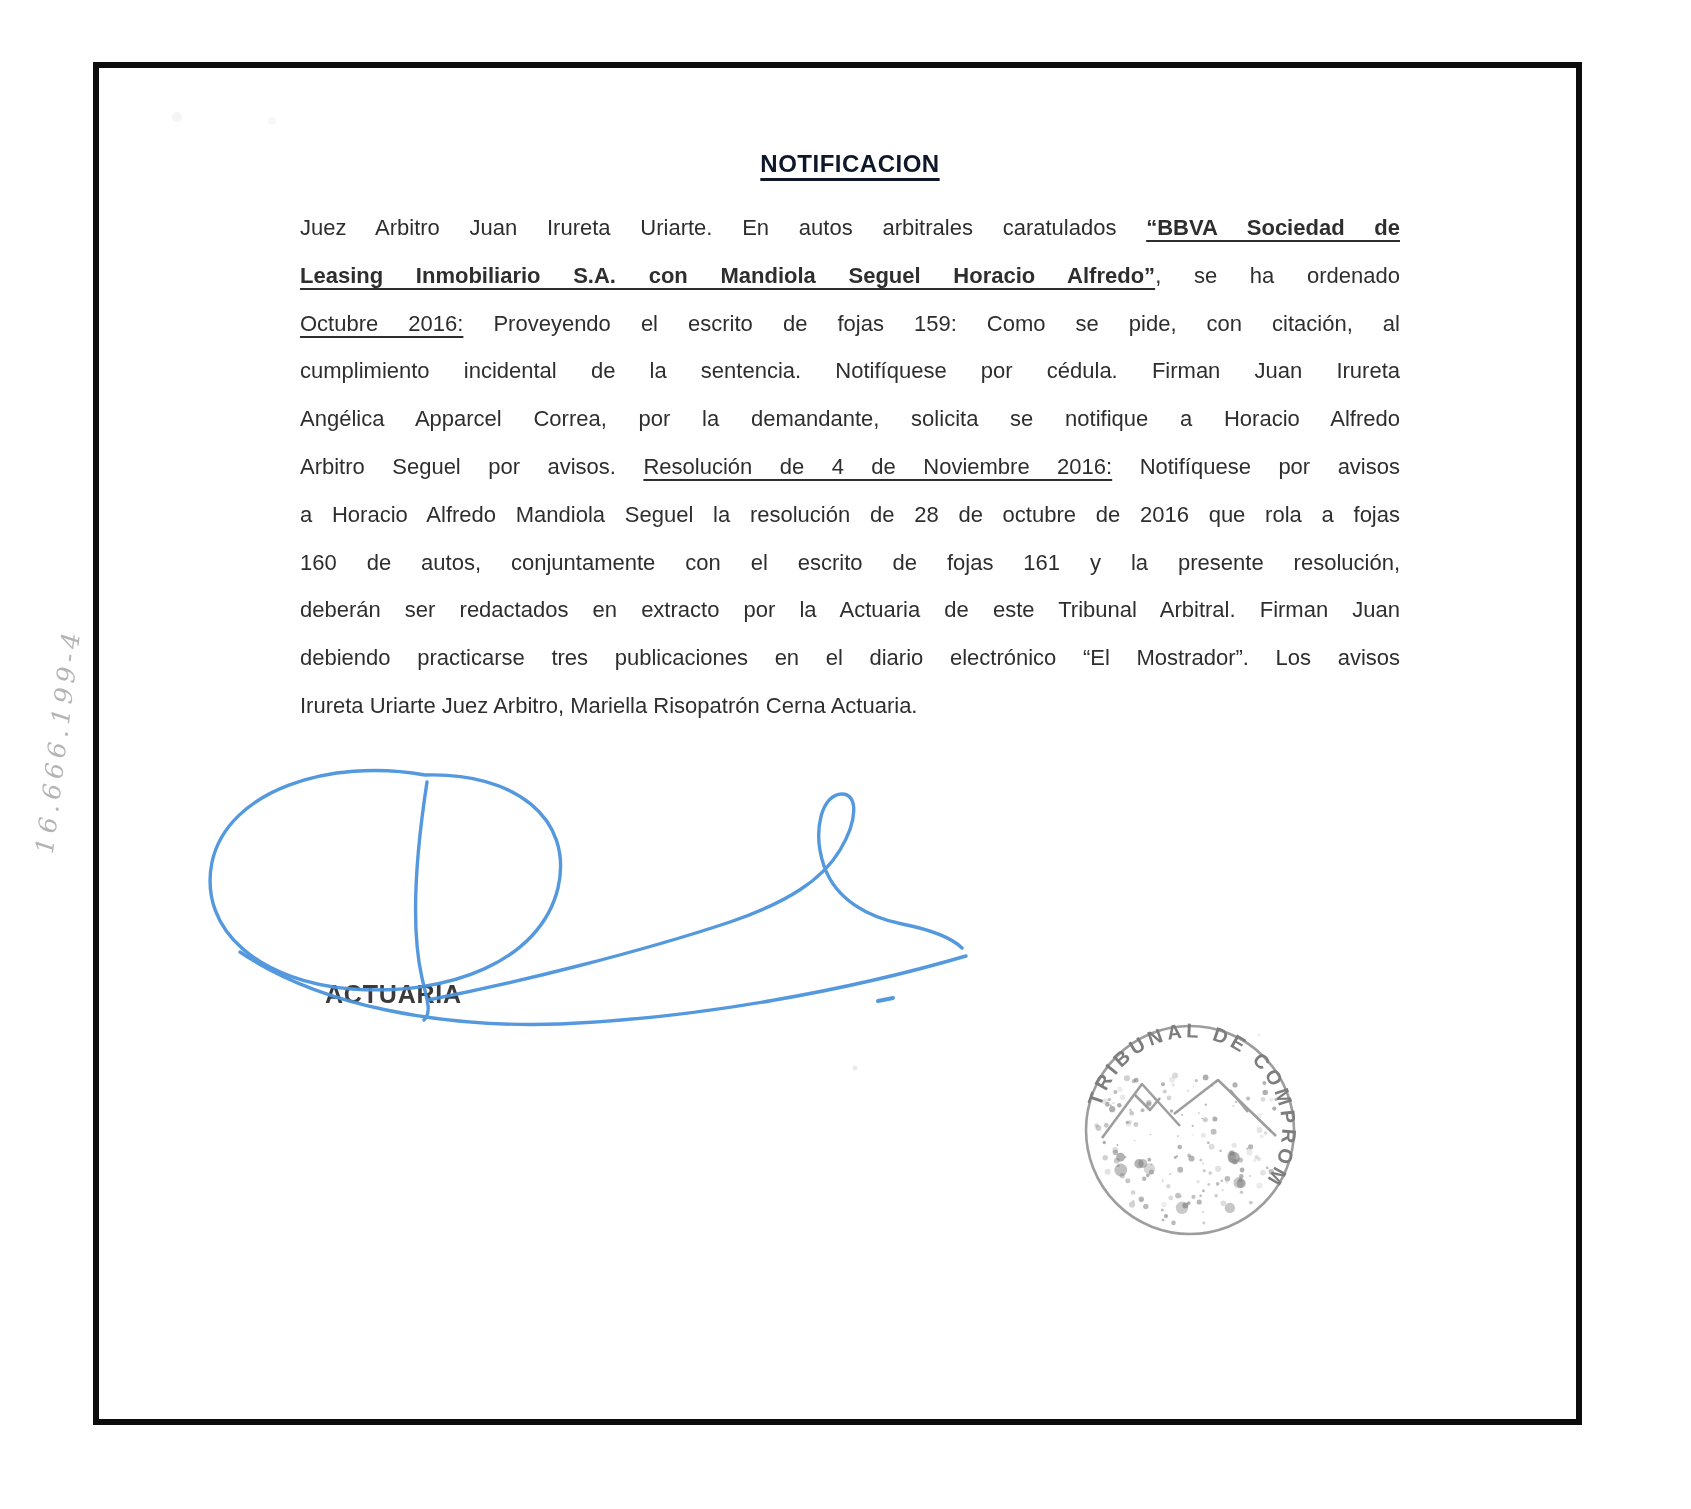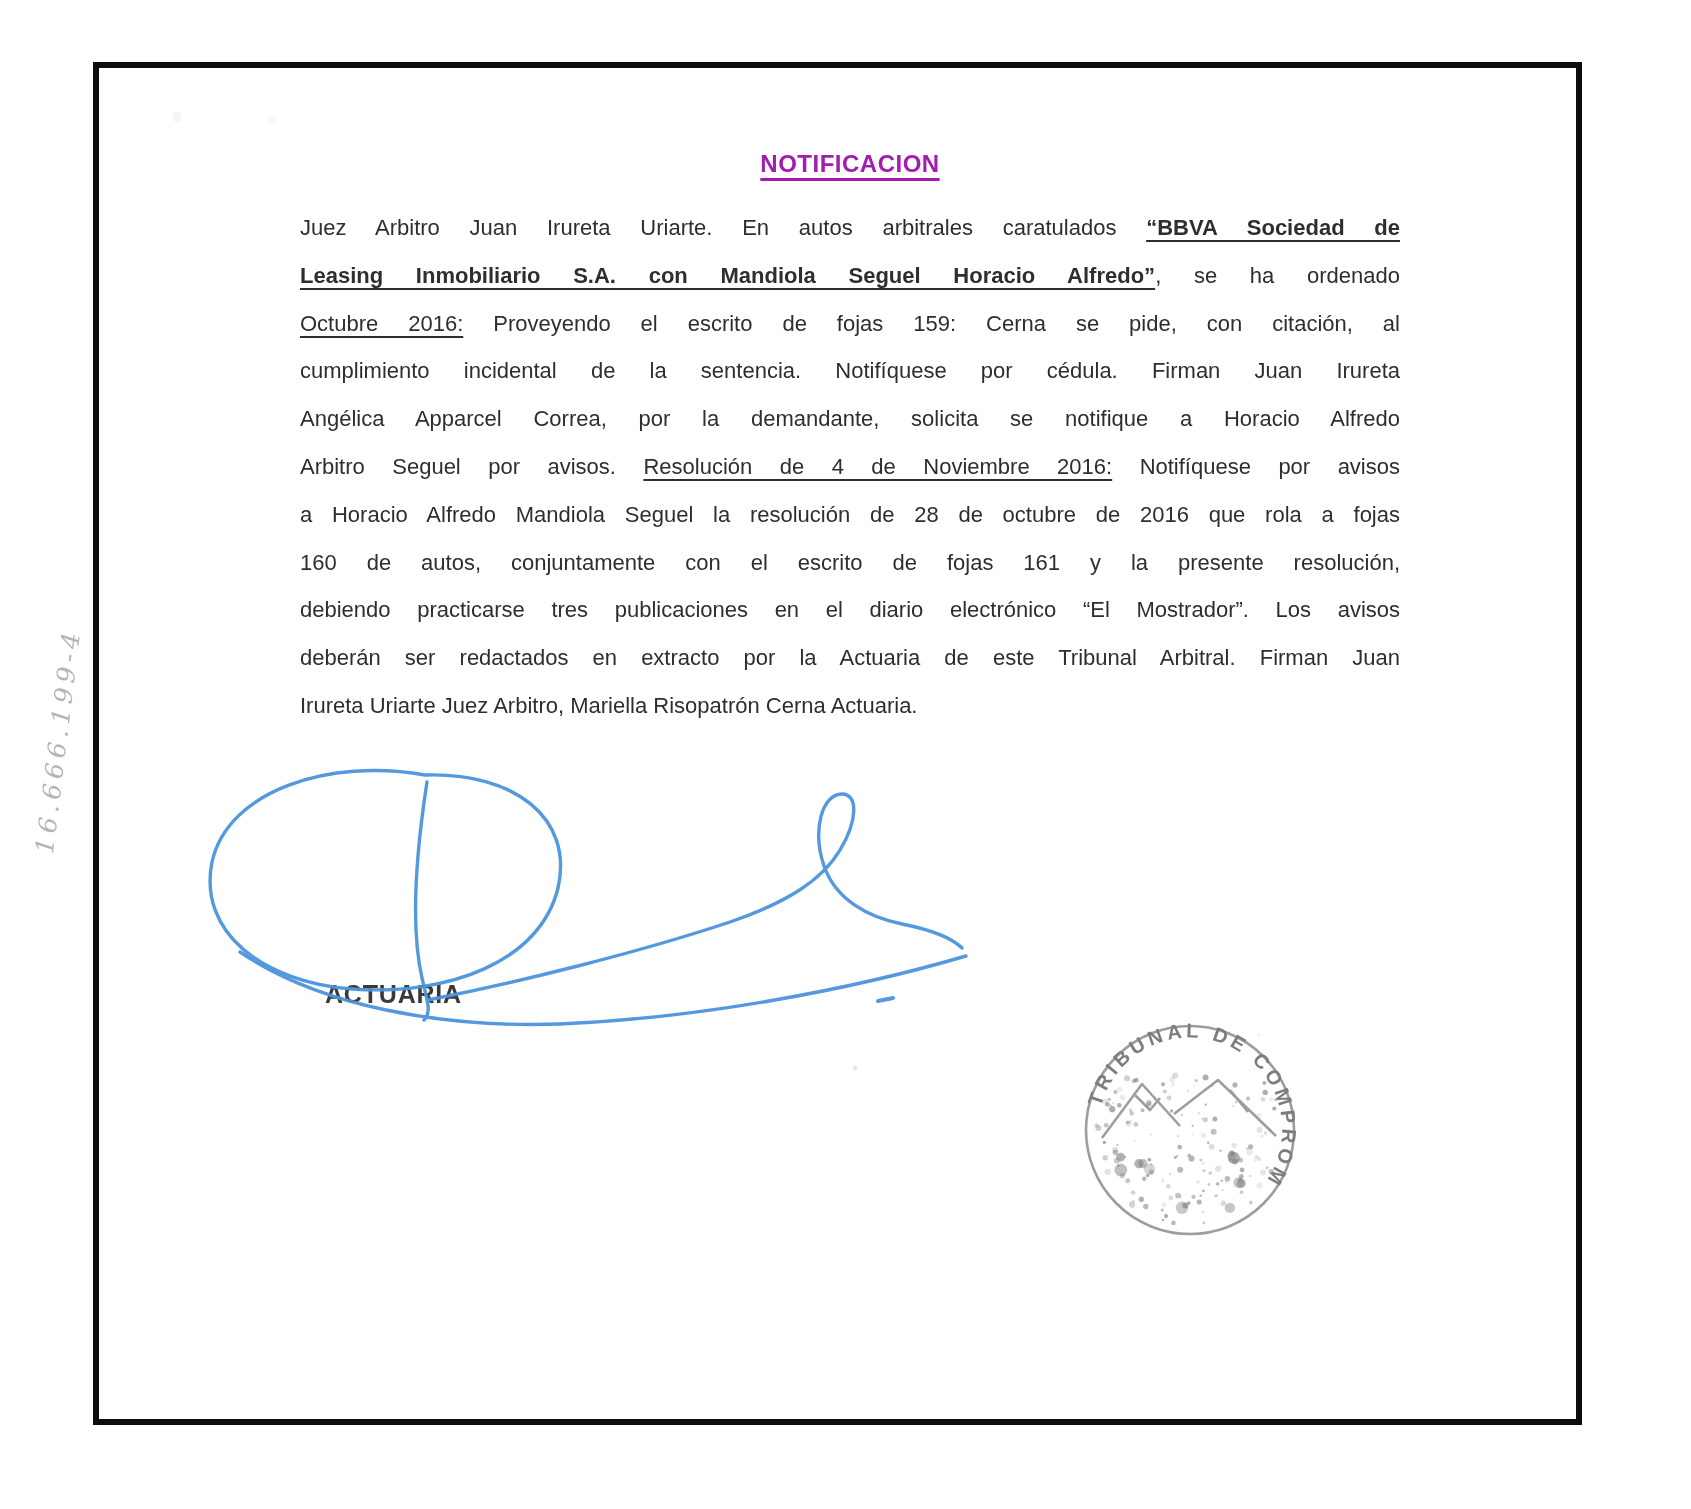--- a/index.html
+++ b/index.html
@@ -27,21 +27,21 @@
   }
   .doc-title {
     position: absolute;
     left: 300px;
     top: 150px;
     width: 1100px;
     text-align: center;
     font-size: 24px;
     font-weight: bold;
     letter-spacing: 0.5px;
-    color: #a21caf;
+    color: #0f172a;
   }
   .doc-title span {
     text-decoration: underline;
     text-underline-offset: 6px;
     text-decoration-thickness: 2.5px;
   }
   .body-paragraph {
     position: absolute;
     left: 300px;
     top: 204px;
@@ -119,28 +119,28 @@
 
 <div class="page-frame"></div>
 
 <div class="doc-title">
   <span>NOTIFICACION</span>
 </div>
 
 <div class="body-paragraph">
     <div class="line just"><span class="seg-plain">Juez Arbitro Juan Irureta Uriarte. En autos arbitrales caratulados </span><span class="seg-bold-underline">“BBVA Sociedad de</span></div>
     <div class="line just"><span class="seg-bold-underline">Leasing Inmobiliario S.A. con Mandiola Seguel Horacio Alfredo”</span><span class="seg-plain">, se ha ordenado</span></div>
-    <div class="line just"><span class="seg-underline">Octubre 2016:</span><span class="seg-plain"> Proveyendo el escrito de fojas 159: Cerna se pide, con citación, al</span></div>
+    <div class="line just"><span class="seg-underline">Octubre 2016:</span><span class="seg-plain"> Proveyendo el escrito de fojas 159: Como se pide, con citación, al</span></div>
     <div class="line just"><span class="seg-plain">cumplimiento incidental de la sentencia. Notifíquese por cédula. Firman Juan Irureta</span></div>
     <div class="line just"><span class="seg-plain">Angélica Apparcel Correa, por la demandante, solicita se notifique a Horacio Alfredo</span></div>
     <div class="line just"><span class="seg-plain">Arbitro Seguel por avisos. </span><span class="seg-underline">Resolución de 4 de Noviembre 2016:</span><span class="seg-plain"> Notifíquese por avisos</span></div>
     <div class="line just"><span class="seg-plain">a Horacio Alfredo Mandiola Seguel la resolución de 28 de octubre de 2016 que rola a fojas</span></div>
     <div class="line just"><span class="seg-plain">160 de autos, conjuntamente con el escrito de fojas 161 y la presente resolución,</span></div>
+    <div class="line just"><span class="seg-plain">deberán ser redactados en extracto por la Actuaria de este Tribunal Arbitral. Firman Juan</span></div>
     <div class="line just"><span class="seg-plain">debiendo practicarse tres publicaciones en el diario electrónico “El Mostrador”. Los avisos</span></div>
-    <div class="line just"><span class="seg-plain">deberán ser redactados en extracto por la Actuaria de este Tribunal Arbitral. Firman Juan</span></div>
     <div class="line last"><span class="seg-plain">Irureta Uriarte Juez Arbitro, Mariella Risopatrón Cerna Actuaria.</span></div>
   </div>
 
 <div class="actuaria-label">ACTUARIA</div>
 
 <div class="margin-note">16.666.199-4</div>
 
 <svg class="overlay-svg" viewBox="0 0 1691 1509">
 
   <g fill="#9a9a9a">

